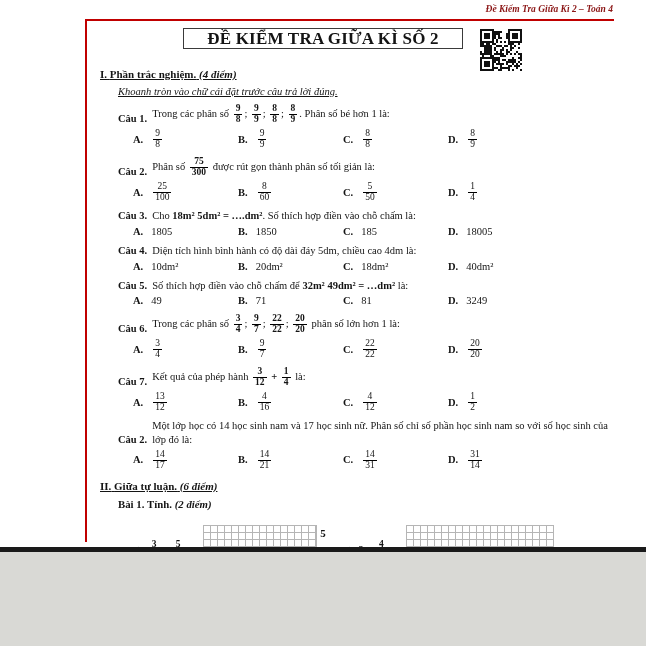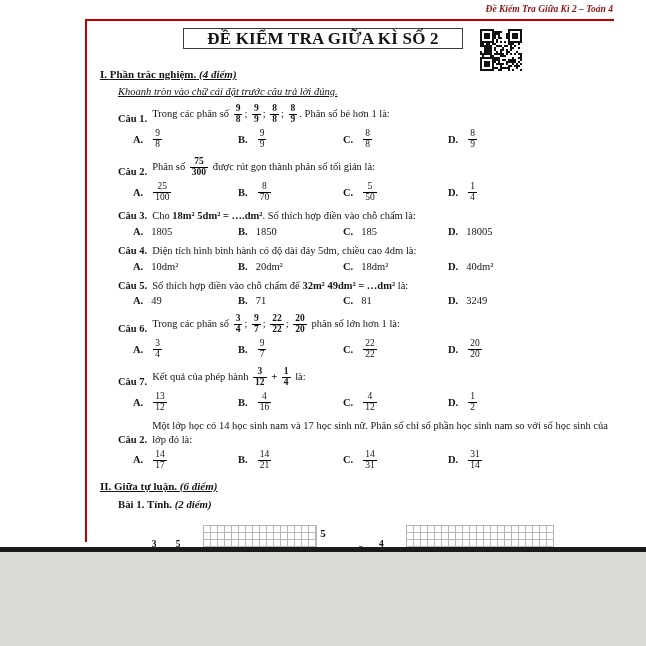--- a/index.html
+++ b/index.html
@@ -342,21 +342,21 @@
             <span class="q-label">Câu 2.</span>
             <span class="q-text"><span>Phân số </span><span class="frac b"><span class="num">75</span><span class="den">300</span></span><span> được rút gọn thành phân số tối giản là:</span></span>
           </div>
           <div class="options">
             <div class="option">
               <span class="b">A.</span>
               <span class="opt-val"><span class="frac"><span class="num">25</span><span class="den">100</span></span></span>
             </div>
             <div class="option">
               <span class="b">B.</span>
-              <span class="opt-val"><span class="frac"><span class="num">8</span><span class="den">70</span></span></span>
+              <span class="opt-val"><span class="frac"><span class="num">8</span><span class="den">60</span></span></span>
             </div>
             <div class="option">
               <span class="b">C.</span>
               <span class="opt-val"><span class="frac"><span class="num">5</span><span class="den">50</span></span></span>
             </div>
             <div class="option">
               <span class="b">D.</span>
               <span class="opt-val"><span class="frac"><span class="num">1</span><span class="den">4</span></span></span>
             </div>
           </div>

